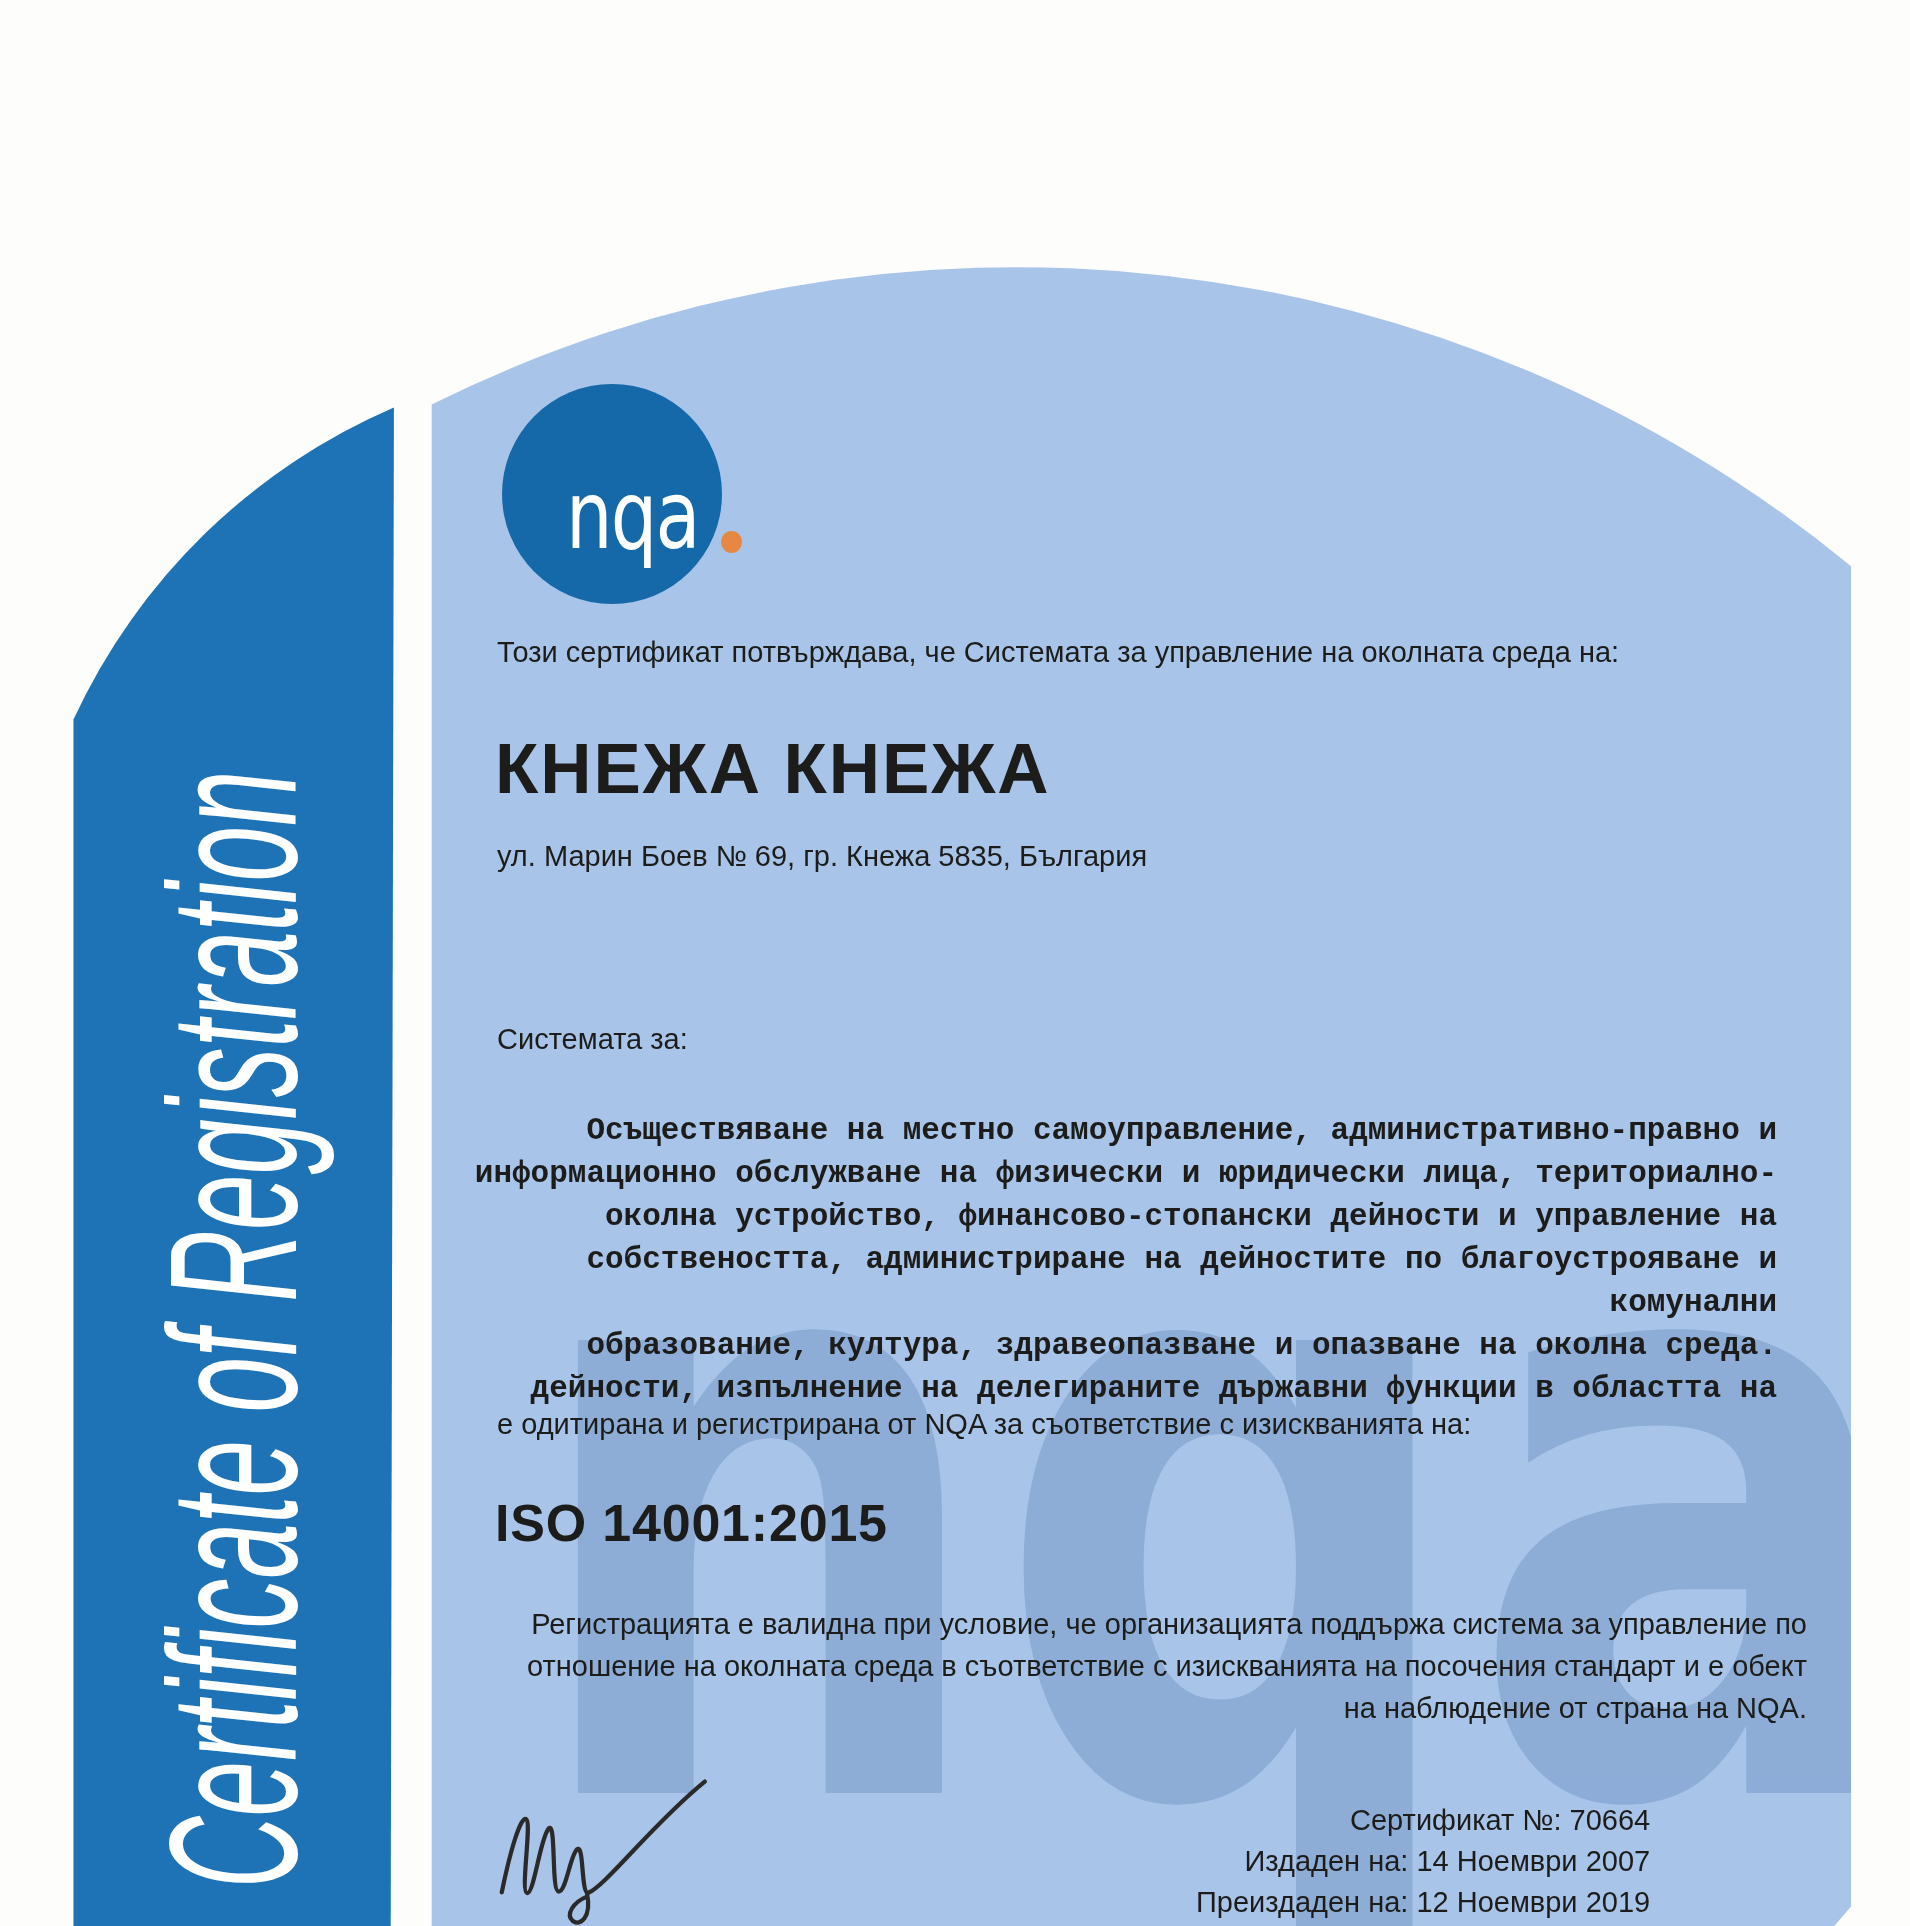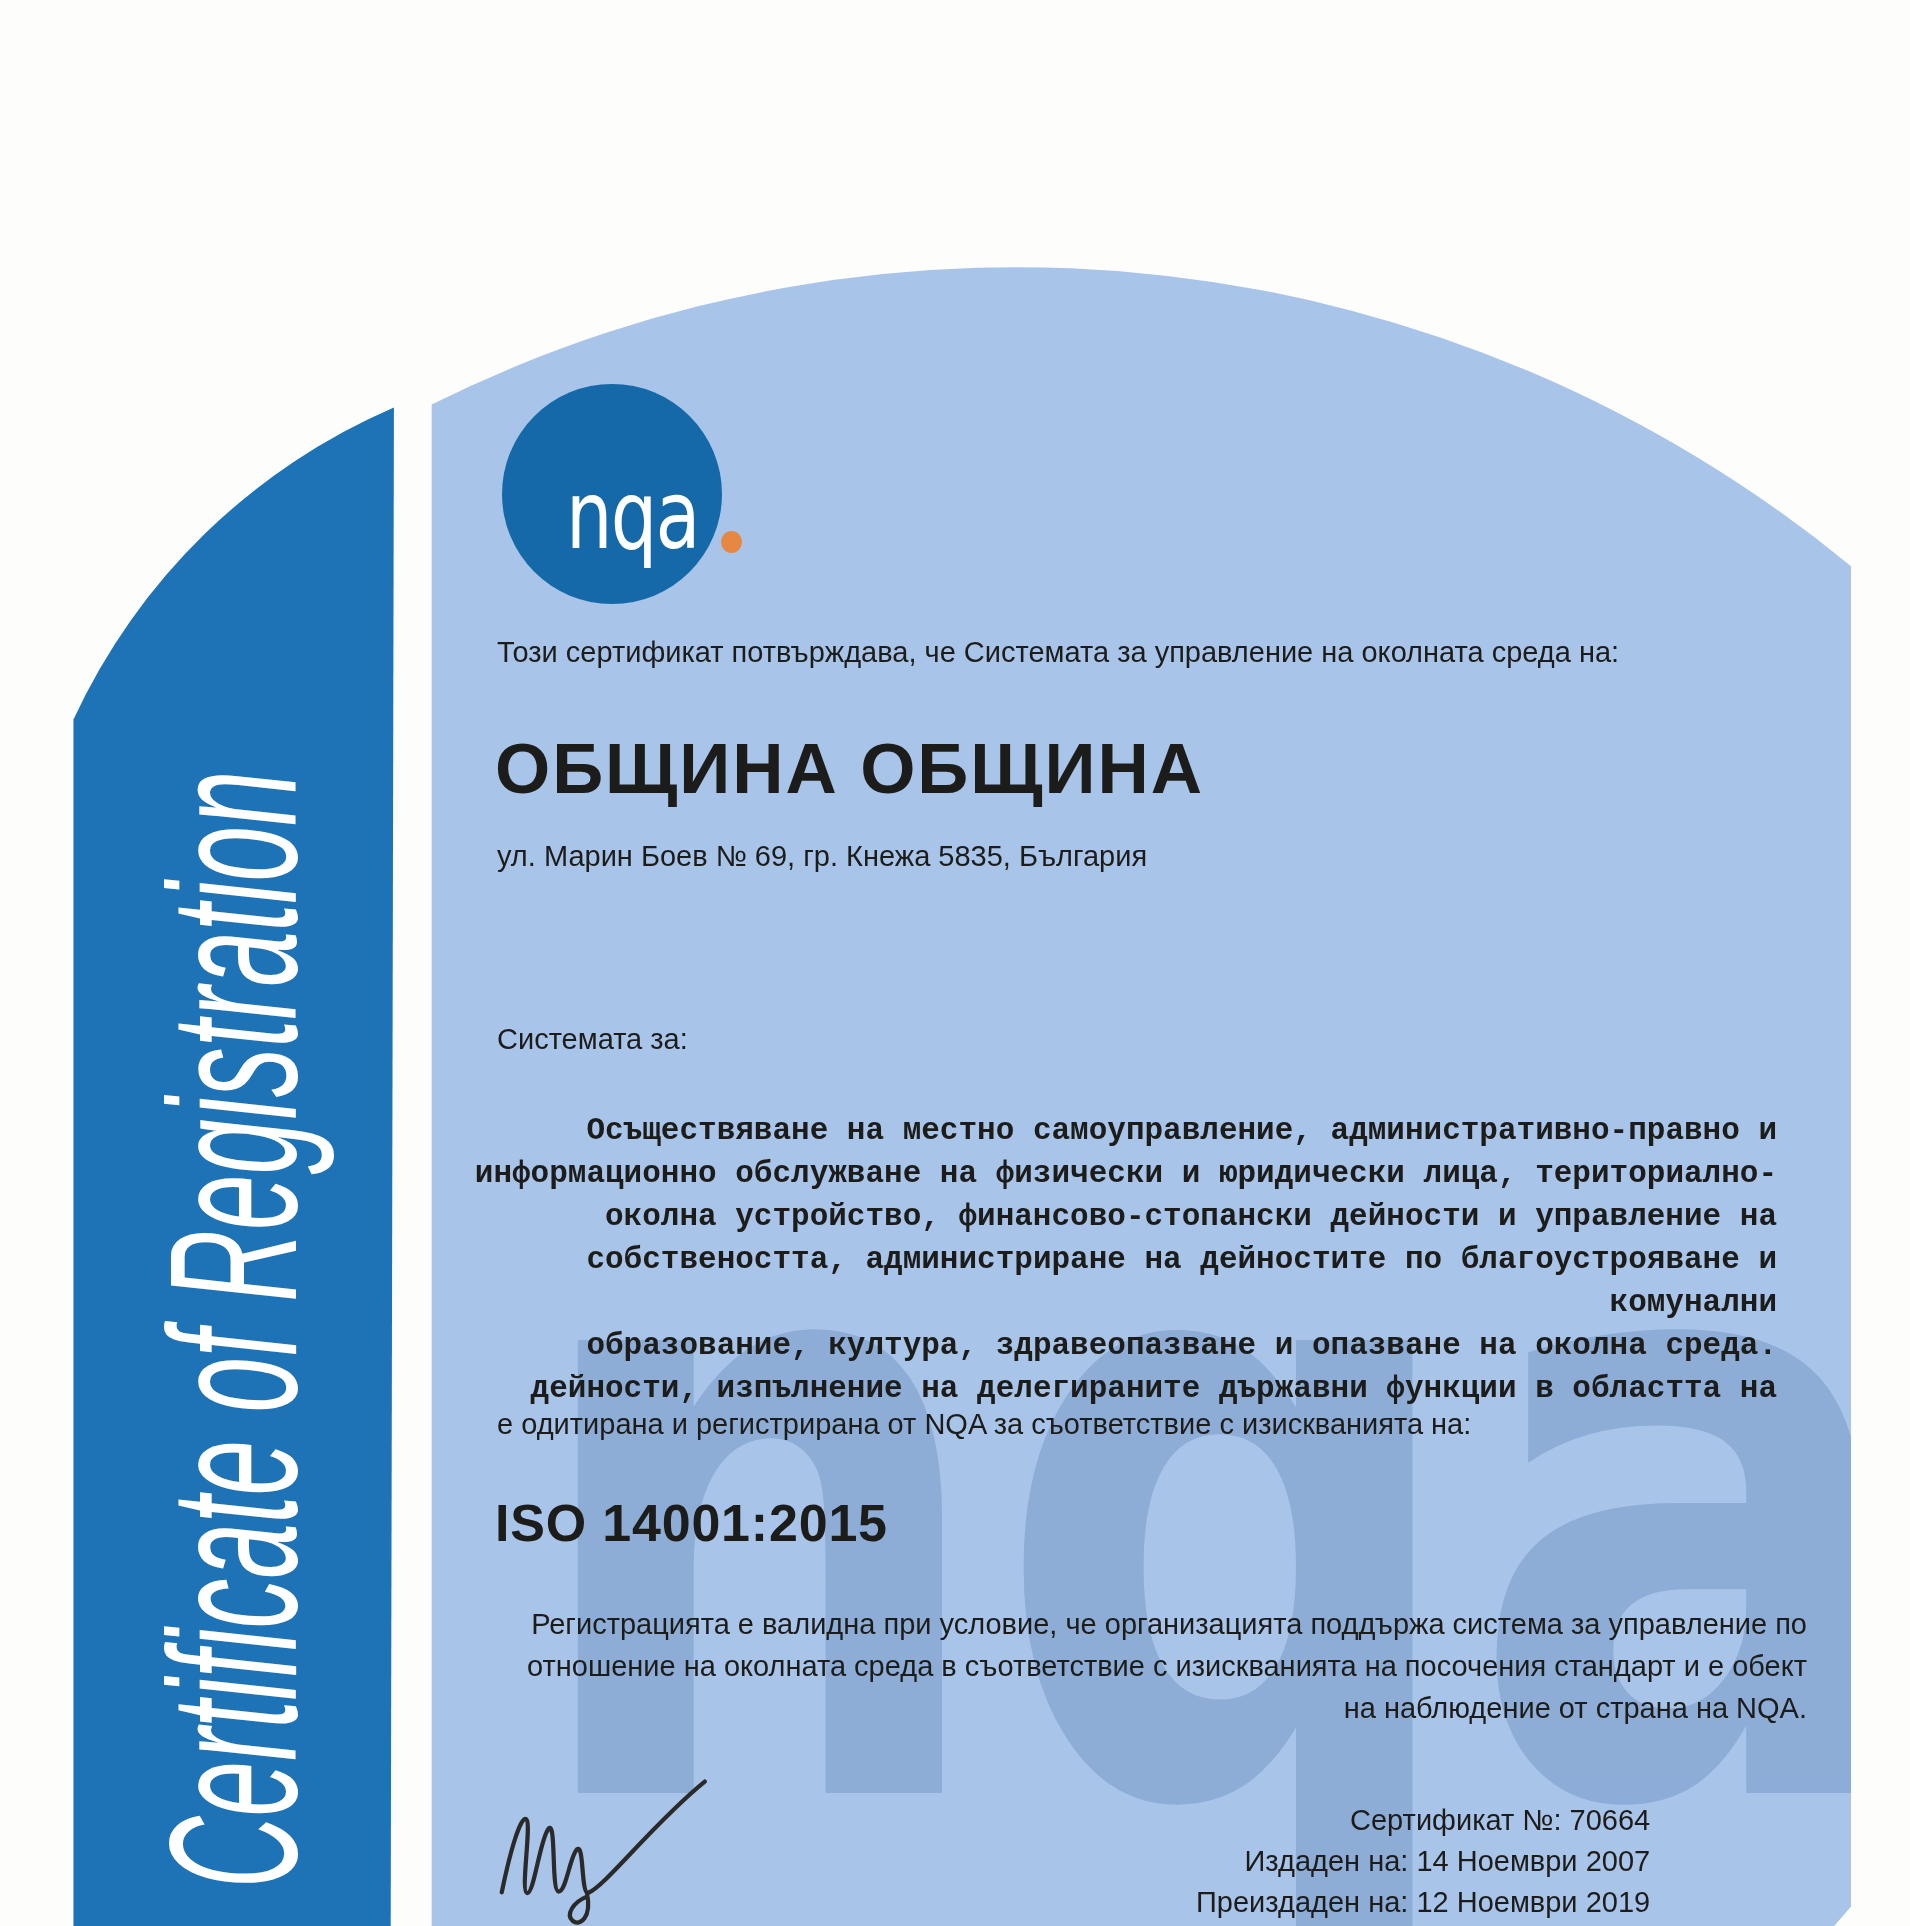--- a/index.html
+++ b/index.html
@@ -70,21 +70,21 @@
     <path d="M 1022 1058 A 1621 1621 0 0 0 190 1868 L 190 5022 A 1932 1932 0 0 0 1012 5778 Z" fill="#1d73b5"></path>
   </svg>
 
   <div class="band-title">Certificate of Registration</div>
 
   <div class="logo-circle"></div>
   <div class="logo-text">nqa</div>
   <div class="logo-dot"></div>
 
   <div class="abs t-intro">Този сертификат потвърждава, че Системата за управление на околната среда на:</div>
-  <div class="abs t-orgname">ОБЩИНА ОБЩИНА</div>
+  <div class="abs t-orgname">КНЕЖА КНЕЖА</div>
   <div class="abs t-address">ул. Марин Боев № 69, гр. Кнежа 5835, България</div>
   <div class="abs t-applic">Системата за:</div>
 
   <div class="abs t-scope">
     <div>Осъществяване на местно самоуправление, административно-правно и</div>
     <div>информационно обслужване на физически и юридически лица, териториално-</div>
     <div>околна устройство, финансово-стопански дейности и управление на</div>
     <div>собствеността, администриране на дейностите по благоустрояване и комунални</div>
     <div>образование, култура, здравеопазване и опазване на околна среда.</div>
     <div>дейности, изпълнение на делегираните държавни функции в областта на</div>

